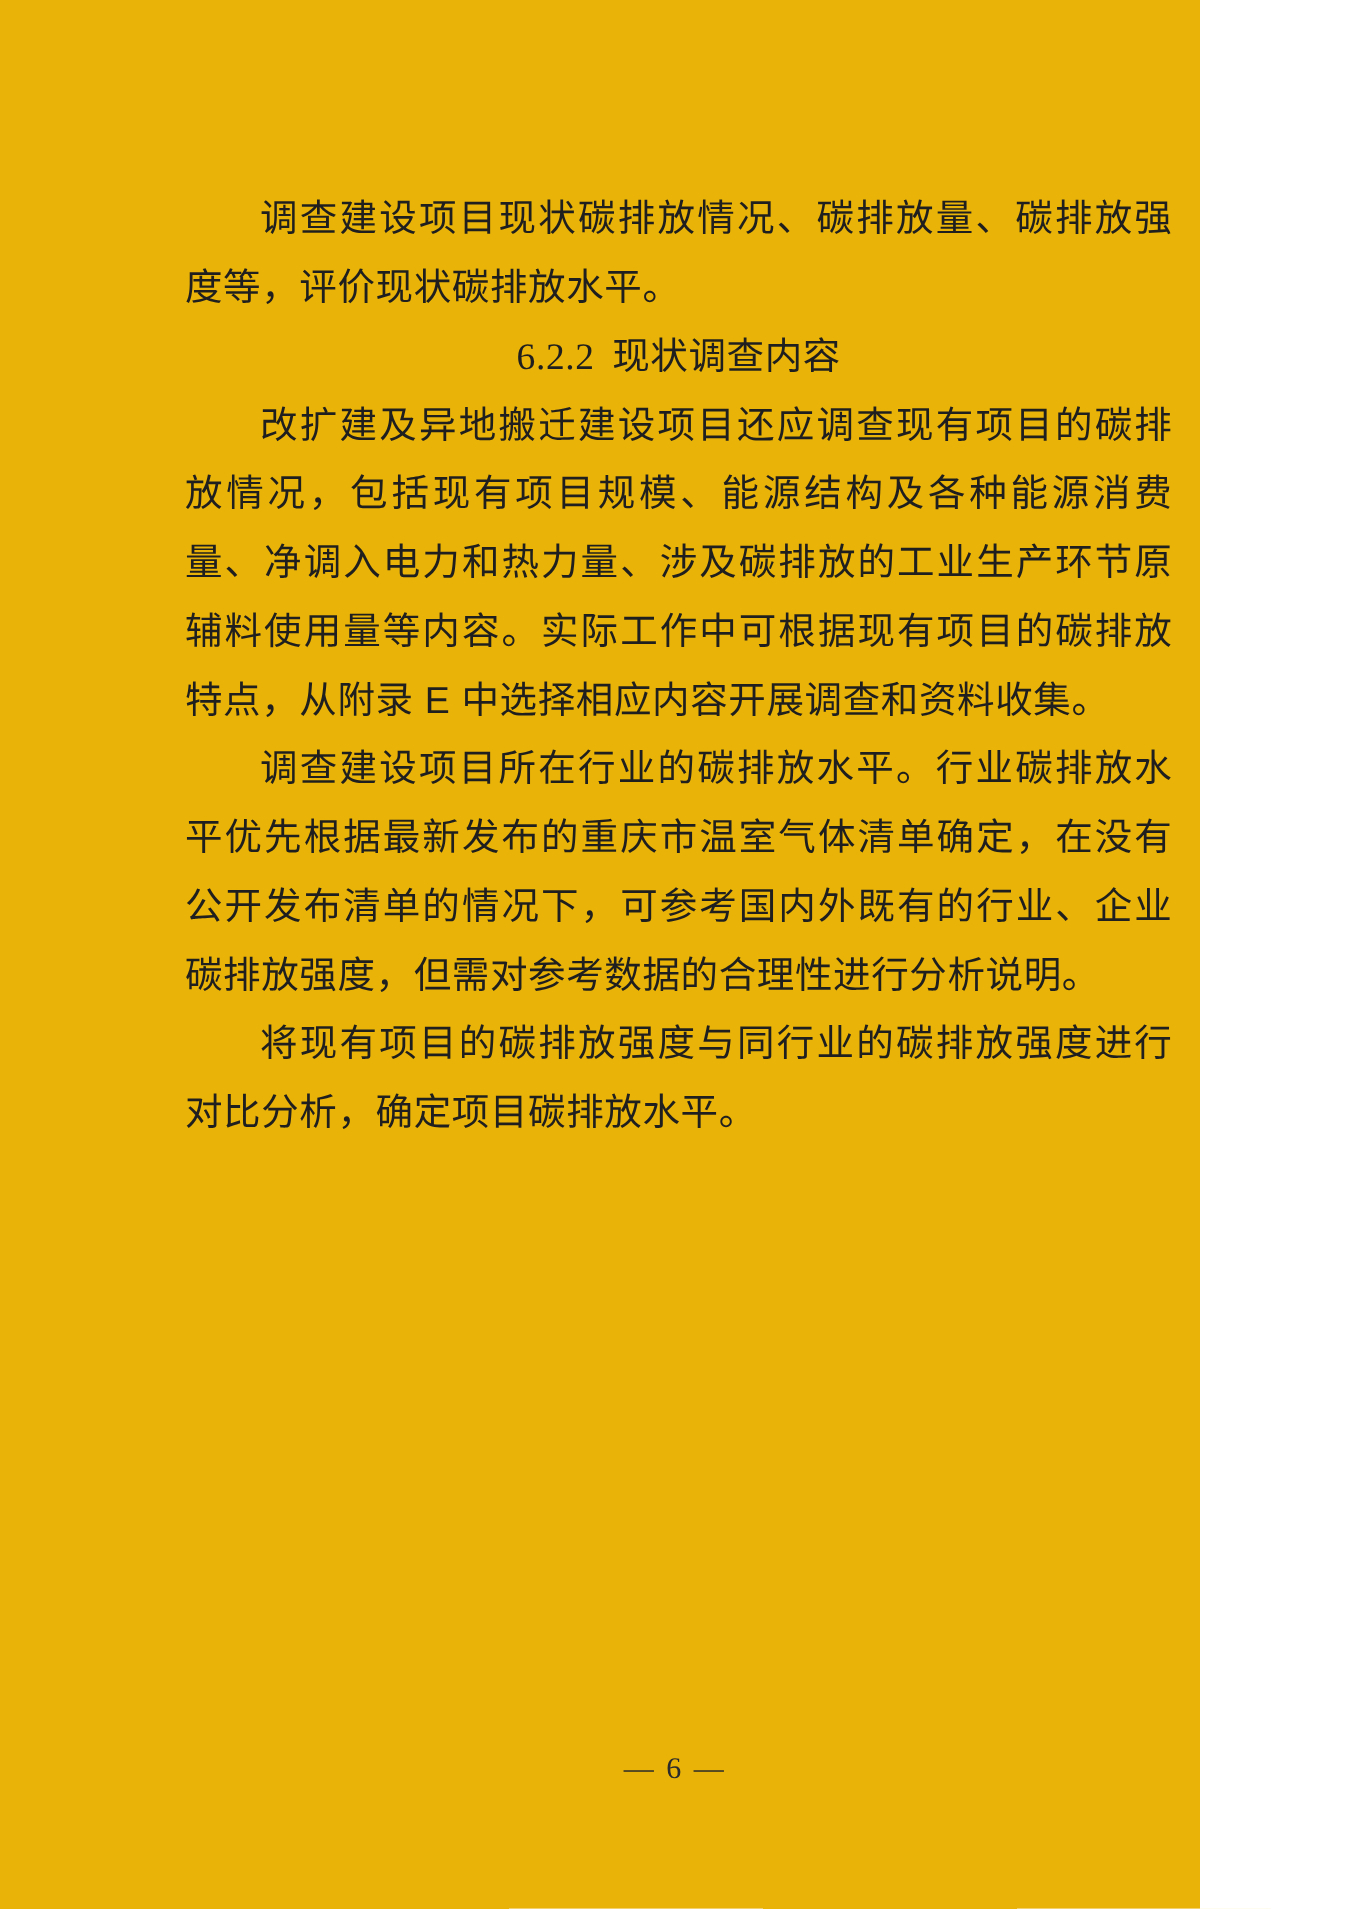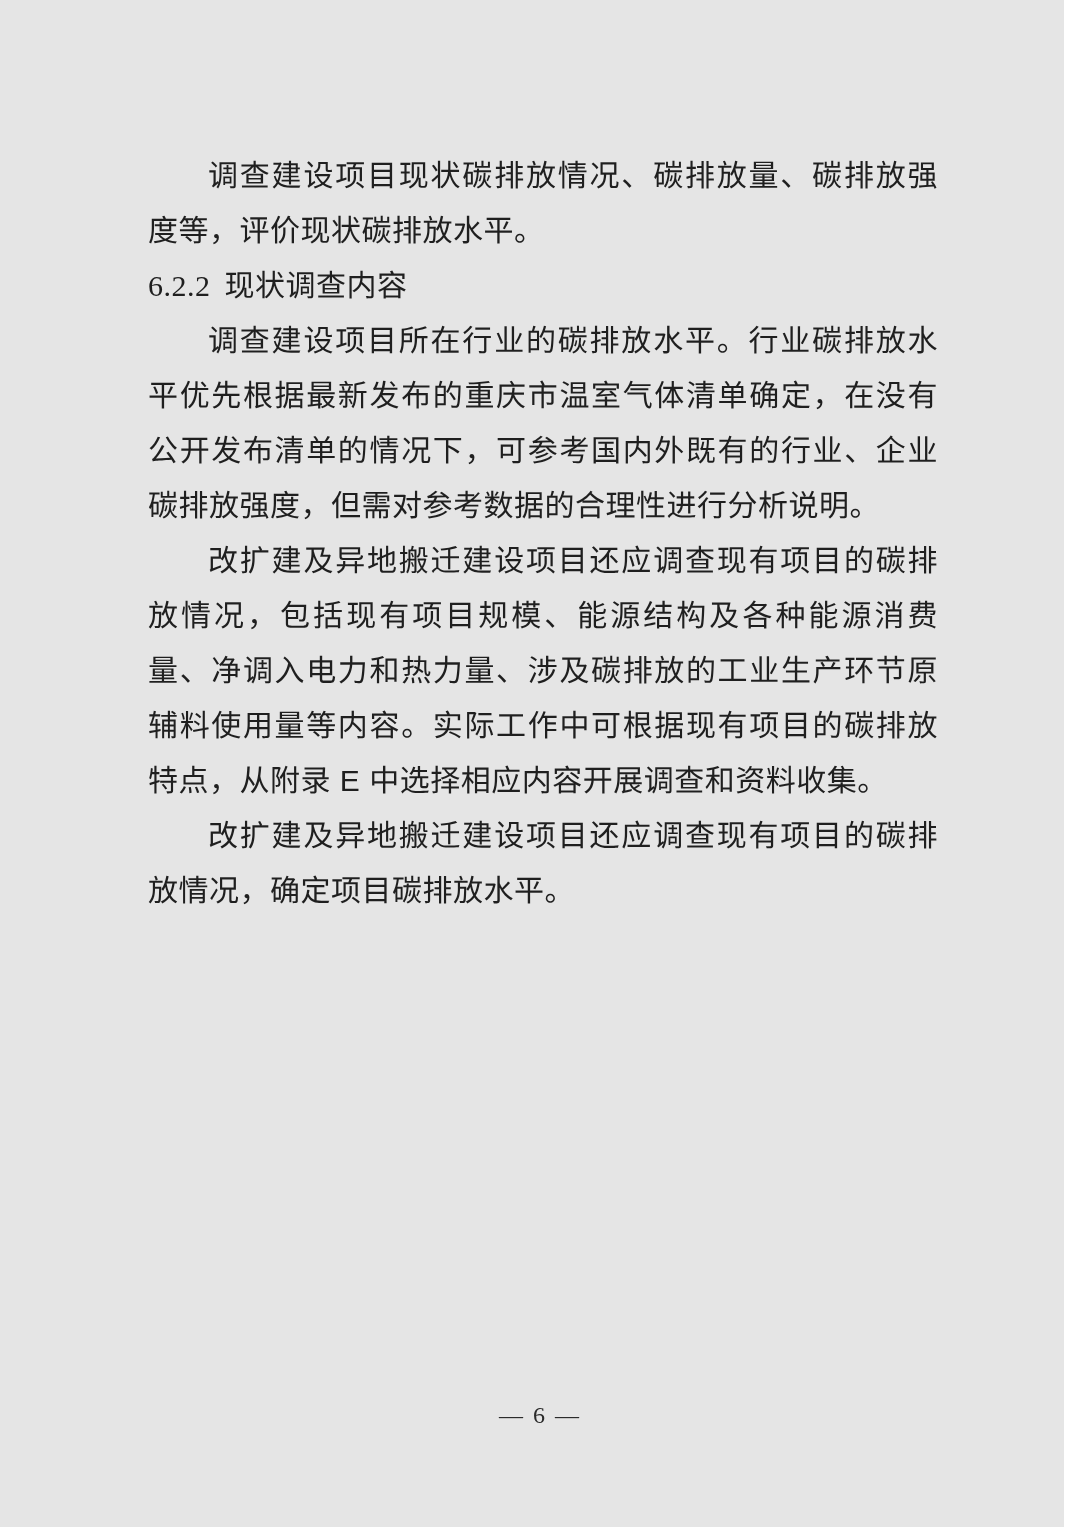--- a/index.html
+++ b/index.html
@@ -2,23 +2,23 @@
 <html lang="zh-CN"><head>
 <meta charset="utf-8">
 <style>
   html, body {
     margin: 0;
     padding: 0;
     background: #ffffff;
   }
   .page {
     position: relative;
-    width: 1064px;
+    width: 960px;
     height: 1527px;
-    background: #e5e5e5;
+    background: #eab308;
     overflow: hidden;
     color: #1f1f1f;
     font-family: "Liberation Sans", "DejaVu Sans", sans-serif;
   }
   .content {
     position: absolute;
     left: 148px;
     top: 148px;
     width: 790px;
   }
@@ -34,20 +34,21 @@
     text-indent: 2em;
   }
   .heading {
     margin: 0;
     font-size: 30px;
     line-height: 55px;
     font-weight: 500;
     letter-spacing: 0.5px;
     color: #1f1f1f;
     text-indent: 0;
+    text-align: center;
   }
   .heading .num {
     font-family: "Liberation Serif", "DejaVu Serif", serif;
     font-weight: 400;
     margin-right: 14px;
   }
   .footer {
     position: absolute;
     left: 0;
     top: 1402px;
@@ -62,26 +63,26 @@
 </head>
 <body>
 
 <div class="page">
   <div class="content">
 
     <p class="par">调查建设项目现状碳排放情况、碳排放量、碳排放强度等，评价现状碳排放水平。</p>
 
     <p class="heading"><span class="num">6.2.2</span><span>现状调查内容</span></p>
 
+    <p class="par">改扩建及异地搬迁建设项目还应调查现有项目的碳排放情况，包括现有项目规模、能源结构及各种能源消费量、净调入电力和热力量、涉及碳排放的工业生产环节原辅料使用量等内容。实际工作中可根据现有项目的碳排放特点，从附录 E 中选择相应内容开展调查和资料收集。</p>
+
     <p class="par">调查建设项目所在行业的碳排放水平。行业碳排放水平优先根据最新发布的重庆市温室气体清单确定，在没有公开发布清单的情况下，可参考国内外既有的行业、企业碳排放强度，但需对参考数据的合理性进行分析说明。</p>
-
-    <p class="par">改扩建及异地搬迁建设项目还应调查现有项目的碳排放情况，包括现有项目规模、能源结构及各种能源消费量、净调入电力和热力量、涉及碳排放的工业生产环节原辅料使用量等内容。实际工作中可根据现有项目的碳排放特点，从附录 E 中选择相应内容开展调查和资料收集。</p>
 
 
 
-    <p class="par">改扩建及异地搬迁建设项目还应调查现有项目的碳排放情况，确定项目碳排放水平。</p>
+    <p class="par">将现有项目的碳排放强度与同行业的碳排放强度进行对比分析，确定项目碳排放水平。</p>
 
   </div>
 
   <div class="footer">
     <span>— 6 —</span>
   </div>
 </div>
 
 </body></html>

